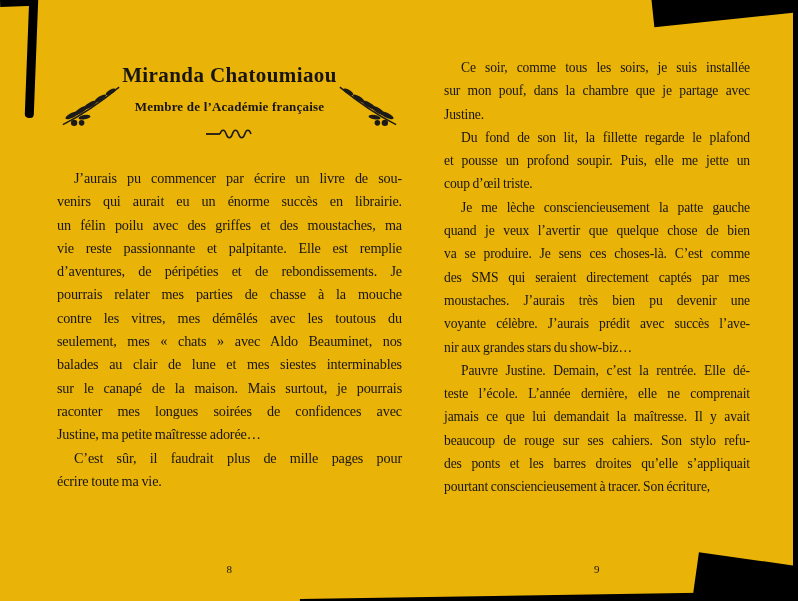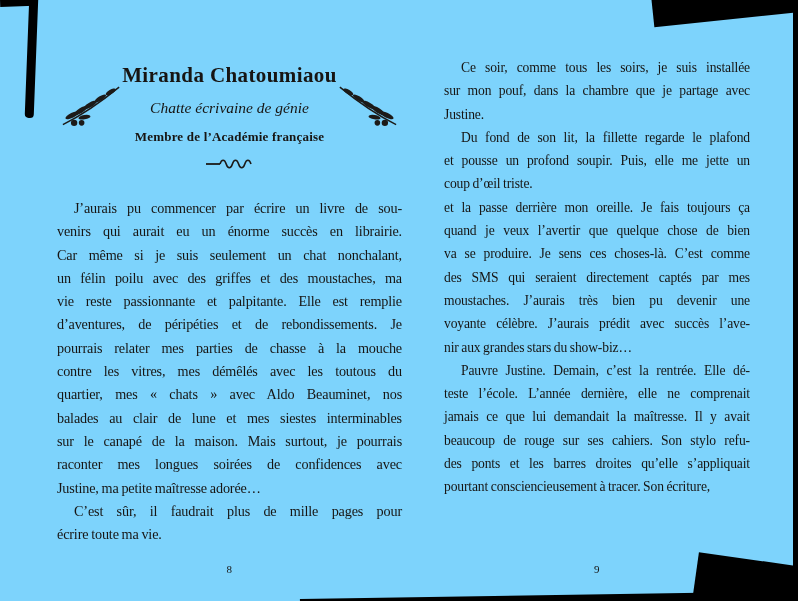--- a/index.html
+++ b/index.html
@@ -4,21 +4,21 @@
 <style>
   html,body{margin:0;padding:0;}
   body{
     width:798px;height:601px;
     background:#aaa;
     font-family:"Liberation Serif", serif;
     position:relative;
   }
   #book{
     position:absolute;left:0;top:0;width:798px;height:601px;
-    background:#7dd3fc;color:#171513;overflow:hidden;
+    background:#eab308;color:#171513;overflow:hidden;
   }
   
   .edge{position:absolute;background:#000;z-index:5;}
   .edge-top-left-corner{left:0;top:0;width:34px;height:7px;transform:rotate(-2deg);transform-origin:left top;}
   .edge-left-strip{left:27px;top:-4px;width:9px;height:122px;transform:rotate(2.2deg);border-radius:0 0 4px 4px;}
   .edge-top-right{top:-18px;right:-34px;width:180px;height:36px;transform:rotate(-6deg);}
   .edge-right-strip{top:0;right:0;width:5px;height:601px;}
   .edge-bottom-right{bottom:-22px;right:-26px;width:130px;height:62px;transform:rotate(8deg);}
   .edge-bottom-strip{bottom:-11px;left:300px;width:520px;height:17px;transform:rotate(-0.9deg);}
   
@@ -83,40 +83,38 @@
           <ellipse cx="21" cy="31" rx="8" ry="2.6" transform="rotate(-32 21 31)" fill="#1c1a18"></ellipse>
           <ellipse cx="31" cy="25" rx="8" ry="2.6" transform="rotate(-30 31 25)" fill="#1c1a18"></ellipse>
           <ellipse cx="42" cy="18" rx="7" ry="2.4" transform="rotate(-32 42 18)" fill="#1c1a18"></ellipse>
           <ellipse cx="53" cy="11" rx="6" ry="2.2" transform="rotate(-30 53 11)" fill="#1c1a18"></ellipse>
           <ellipse cx="25" cy="38" rx="6.5" ry="2.3" transform="rotate(-10 25 38)" fill="#1c1a18"></ellipse>
           <circle cx="14" cy="44" r="3.4" fill="#1c1a18"></circle>
           <circle cx="22" cy="44" r="3" fill="#1c1a18"></circle>
         </svg>
       </span>
       <div class="title">Miranda Chatoumiaou</div>
-      <div class="subtitle">Chatte écrivaine de génie</div>
       <div class="membership">Membre de l’Académie française</div>
       <div class="divider">
         <svg viewBox="0 0 52 14" width="52" height="14">
           <path d="M2 7 H16" stroke="#1c1a18" stroke-width="1.8" fill="none"></path>
           <path d="M16 7 c1.6 -5 4.6 -5 6.2 0 c1.6 5 4.6 5 6.2 0 c1.6 -5 4.6 -5 6.2 0 c1.6 5 4.6 5 6.2 0 c1.6 -5 4.6 -5 6.2 0" stroke="#1c1a18" stroke-width="1.6" fill="none"></path>
         </svg>
       </div>
     </div>
     <div class="body-text" id="left-body">
         <div class="para">
           <div class="line first">J’aurais pu commencer par écrire un livre de sou-</div>
           <div class="line">venirs qui aurait eu un énorme succès en librairie.</div>
-          <div class="line">Car même si je suis seulement un chat nonchalant,</div>
           <div class="line">un félin poilu avec des griffes et des moustaches, ma</div>
           <div class="line">vie reste passionnante et palpitante. Elle est remplie</div>
           <div class="line">d’aventures, de péripéties et de rebondissements. Je</div>
           <div class="line">pourrais relater mes parties de chasse à la mouche</div>
           <div class="line">contre les vitres, mes démêlés avec les toutous du</div>
-          <div class="line">quartier, mes « chats » avec Aldo Beauminet, nos</div>
+          <div class="line">seulement, mes « chats » avec Aldo Beauminet, nos</div>
           <div class="line">balades au clair de lune et mes siestes interminables</div>
           <div class="line">sur le canapé de la maison. Mais surtout, je pourrais</div>
           <div class="line">raconter mes longues soirées de confidences avec</div>
           <div class="line last">Justine, ma petite maîtresse adorée…</div>
         </div>
         <div class="para">
           <div class="line first">C’est sûr, il faudrait plus de mille pages pour</div>
           <div class="line last">écrire toute ma vie.</div>
         </div>
       </div>
@@ -129,21 +127,21 @@
           <div class="line first">Ce soir, comme tous les soirs, je suis installée</div>
           <div class="line">sur mon pouf, dans la chambre que je partage avec</div>
           <div class="line last">Justine.</div>
         </div>
         <div class="para">
           <div class="line first">Du fond de son lit, la fillette regarde le plafond</div>
           <div class="line">et pousse un profond soupir. Puis, elle me jette un</div>
           <div class="line last">coup d’œil triste.</div>
         </div>
         <div class="para">
-          <div class="line">et la passe derrière mon oreille. Je fais toujours ça</div>
+          <div class="line first">Je me lèche consciencieusement la patte gauche</div>
           <div class="line">quand je veux l’avertir que quelque chose de bien</div>
           <div class="line">va se produire. Je sens ces choses-là. C’est comme</div>
           <div class="line">des SMS qui seraient directement captés par mes</div>
           <div class="line">moustaches. J’aurais très bien pu devenir une</div>
           <div class="line">voyante célèbre. J’aurais prédit avec succès l’ave-</div>
           <div class="line last">nir aux grandes stars du show-biz…</div>
         </div>
         <div class="para">
           <div class="line first">Pauvre Justine. Demain, c’est la rentrée. Elle dé-</div>
           <div class="line">teste l’école. L’année dernière, elle ne comprenait</div>

